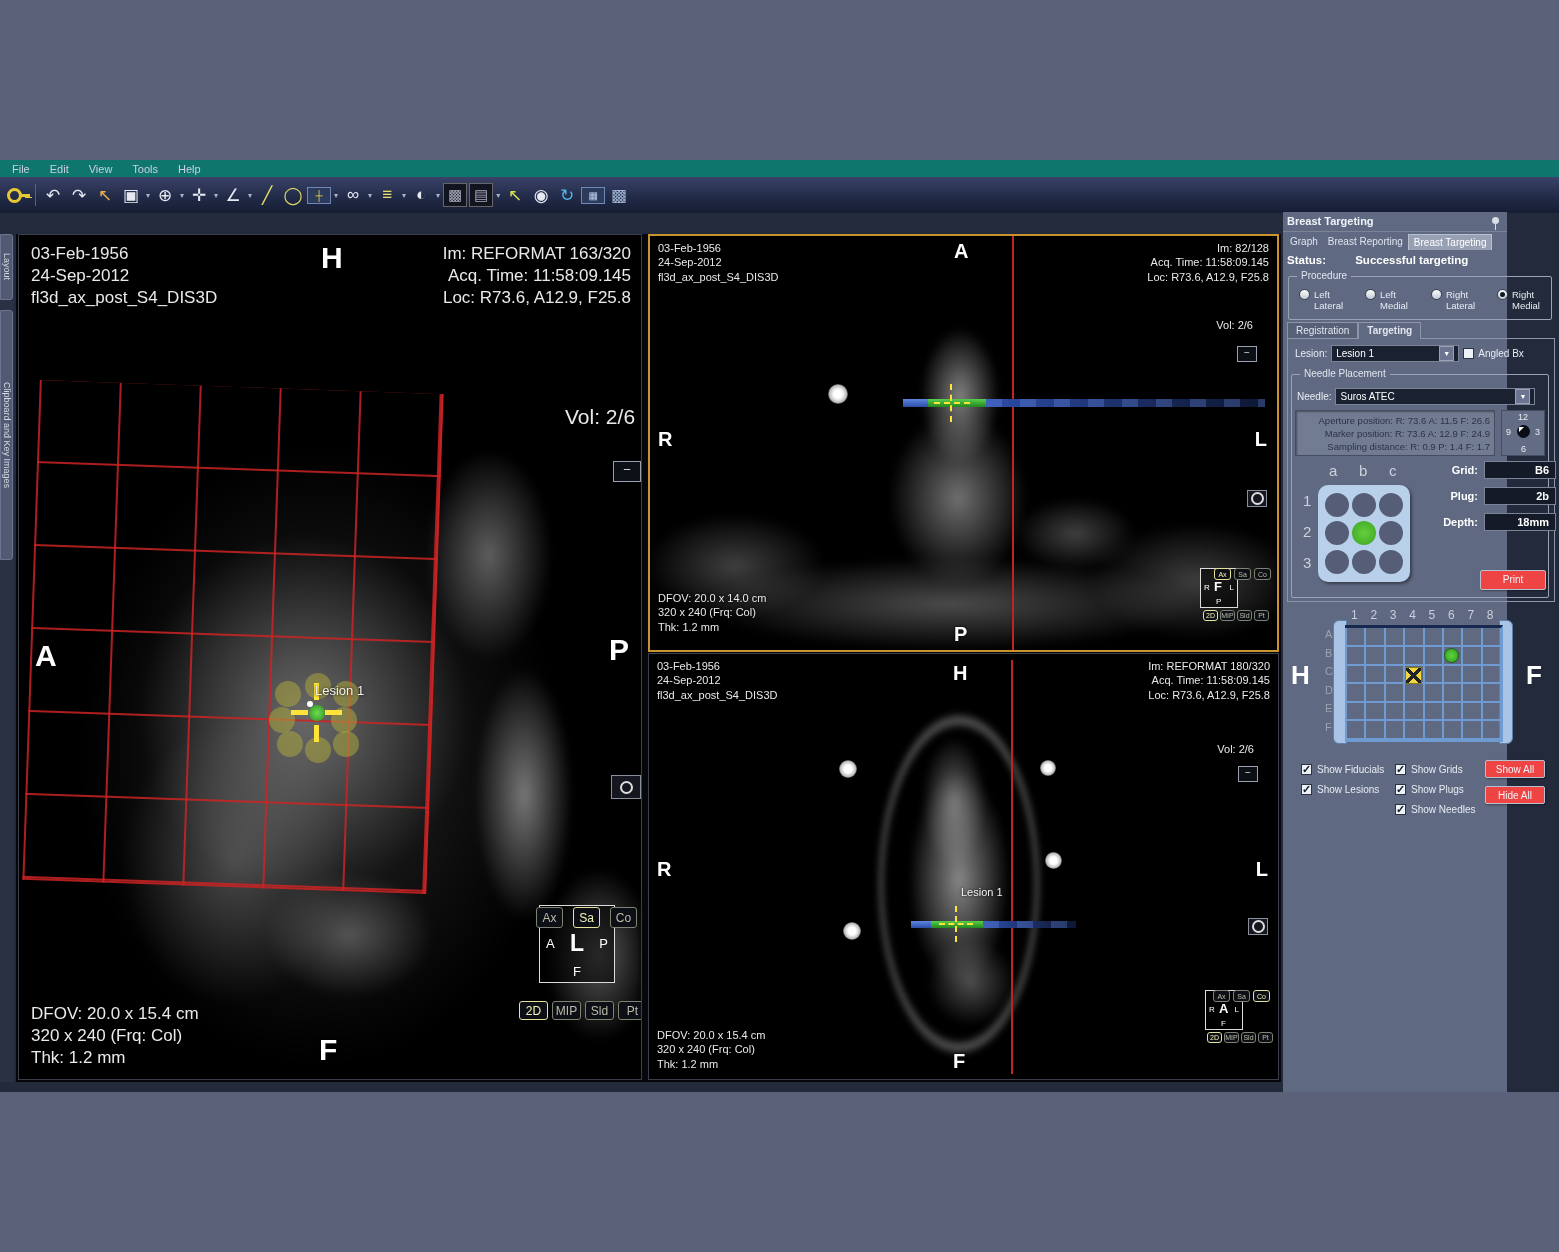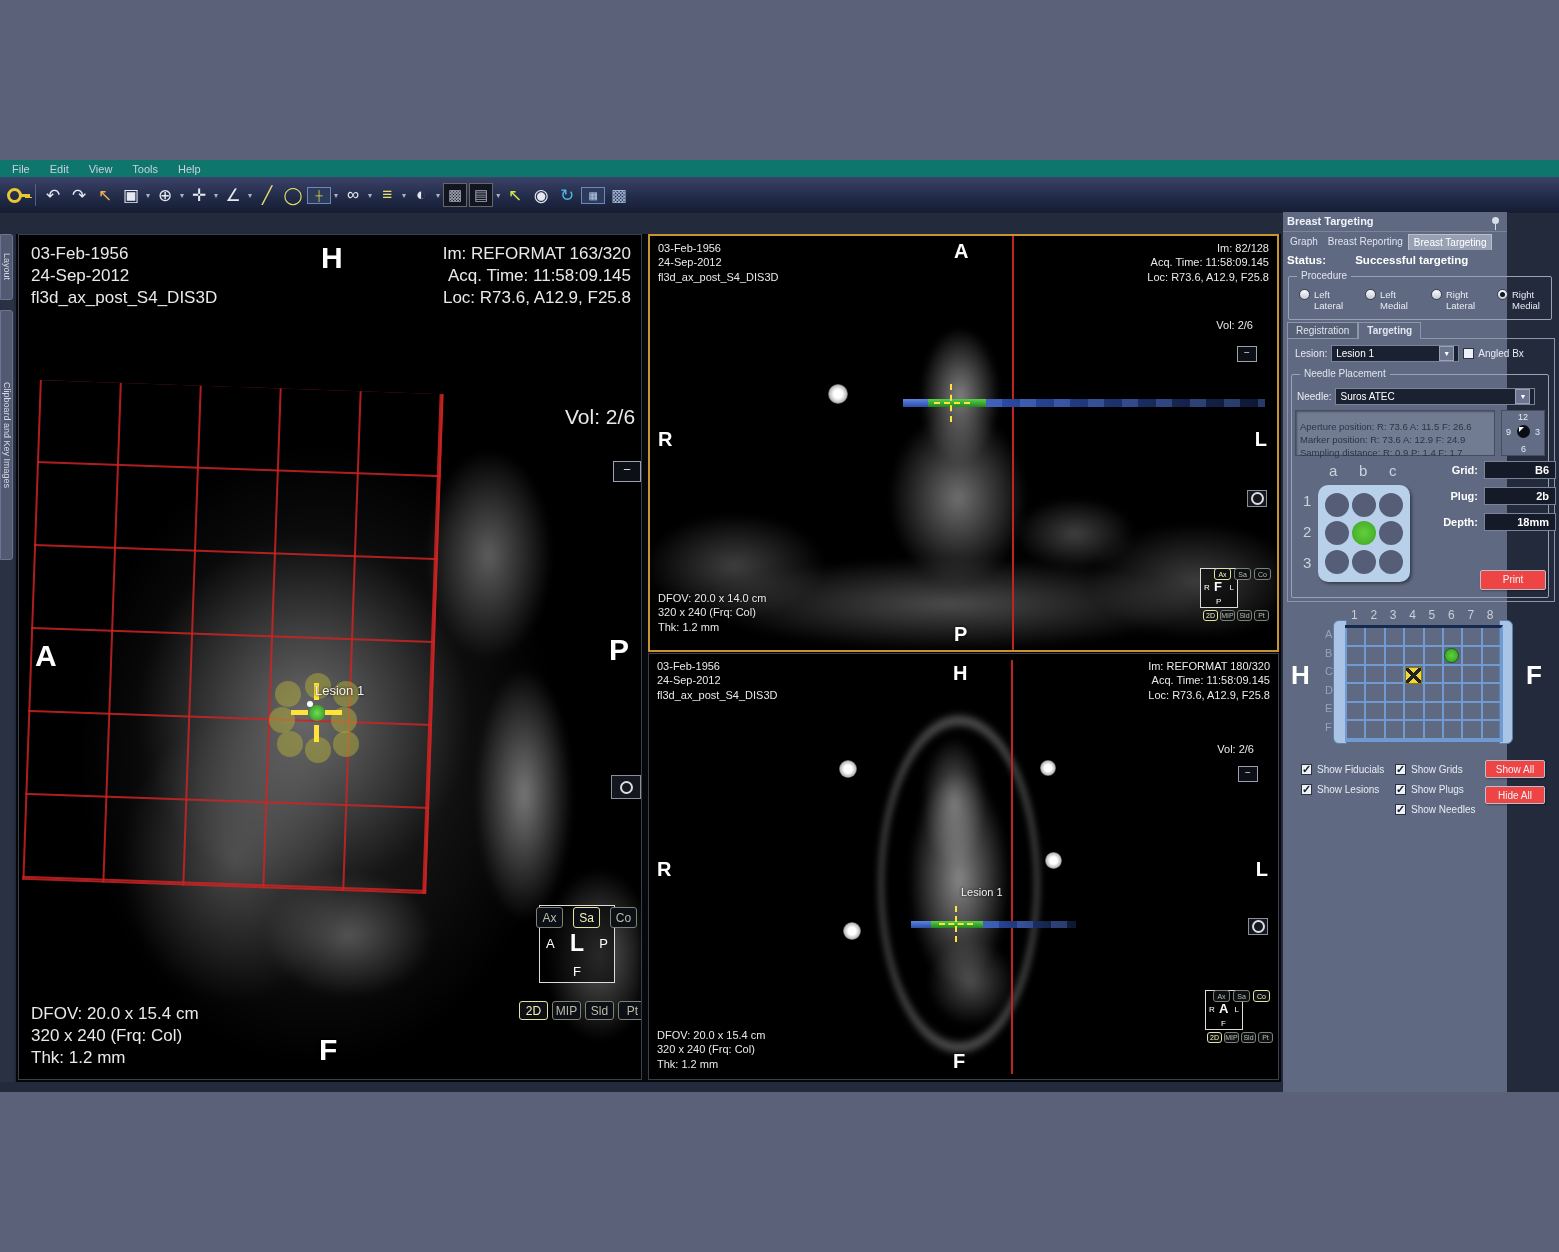--- a/index.html
+++ b/index.html
@@ -128,21 +128,21 @@
   .frow{position:absolute;display:flex;align-items:center;gap:4px;}
   .sel{background:#1a2130;color:#fff;border:1px solid #7b8496;height:17px;display:flex;align-items:center;
     padding:0 4px;font-size:10px;box-sizing:border-box;}
   .selarr{margin-left:auto;background:#6b7590;width:13px;height:13px;text-align:center;font-size:7px;line-height:13px;
     border:1px solid #9aa3b5;color:#fff;}
   .cb{width:11px;height:11px;background:#eef1f6;border:1px solid #2c3342;display:inline-block;position:relative;
     flex:0 0 auto;box-sizing:border-box;}
   .cb.on::after{content:"✓";position:absolute;left:0;top:-2px;font-size:11px;color:#16202e;font-weight:bold;}
   .lbl{font-size:10px;color:#e8ecf4;}
   .infobox{position:absolute;background:#717b92;border:1px solid #454d60;color:#2c3444;font-size:9.5px;
-    line-height:13px;padding:9px 4px;box-sizing:border-box;box-shadow:inset 1px 1px 2px rgba(0,0,0,.35);}
+    line-height:13px;padding:3px 4px;box-sizing:border-box;box-shadow:inset 1px 1px 2px rgba(0,0,0,.35);text-align:right;}
   .clock{position:absolute;background:#626c84;border:1px solid #454d60;color:#e8ecf4;font-size:9px;box-sizing:border-box;}
   .clock span{position:absolute;}
   .clockdot{position:absolute;left:15px;top:14px;width:13px;height:13px;border-radius:50%;background:#0a0d14;}
   .clockdot::after{content:"";position:absolute;left:2px;top:2px;width:0;height:0;
     border-right:5px solid transparent;border-top:5px solid #fff;}
   .vallbl{position:absolute;font-weight:bold;font-size:11px;color:#fff;text-align:right;width:60px;}
   .valbox{position:absolute;background:#141a28;color:#fff;text-align:right;padding:2px 6px;border:1px solid #7b8496;
     font-size:11px;font-weight:bold;width:58px;box-sizing:content-box;}
   .pgridbox{position:absolute;left:35px;top:273px;width:92px;height:97px;background:#b9d0ea;border-radius:10px;
     box-shadow:2px 2px 3px rgba(0,0,0,.4);display:grid;grid-template-columns:repeat(3,1fr);place-items:center;padding:6px;box-sizing:border-box;}

